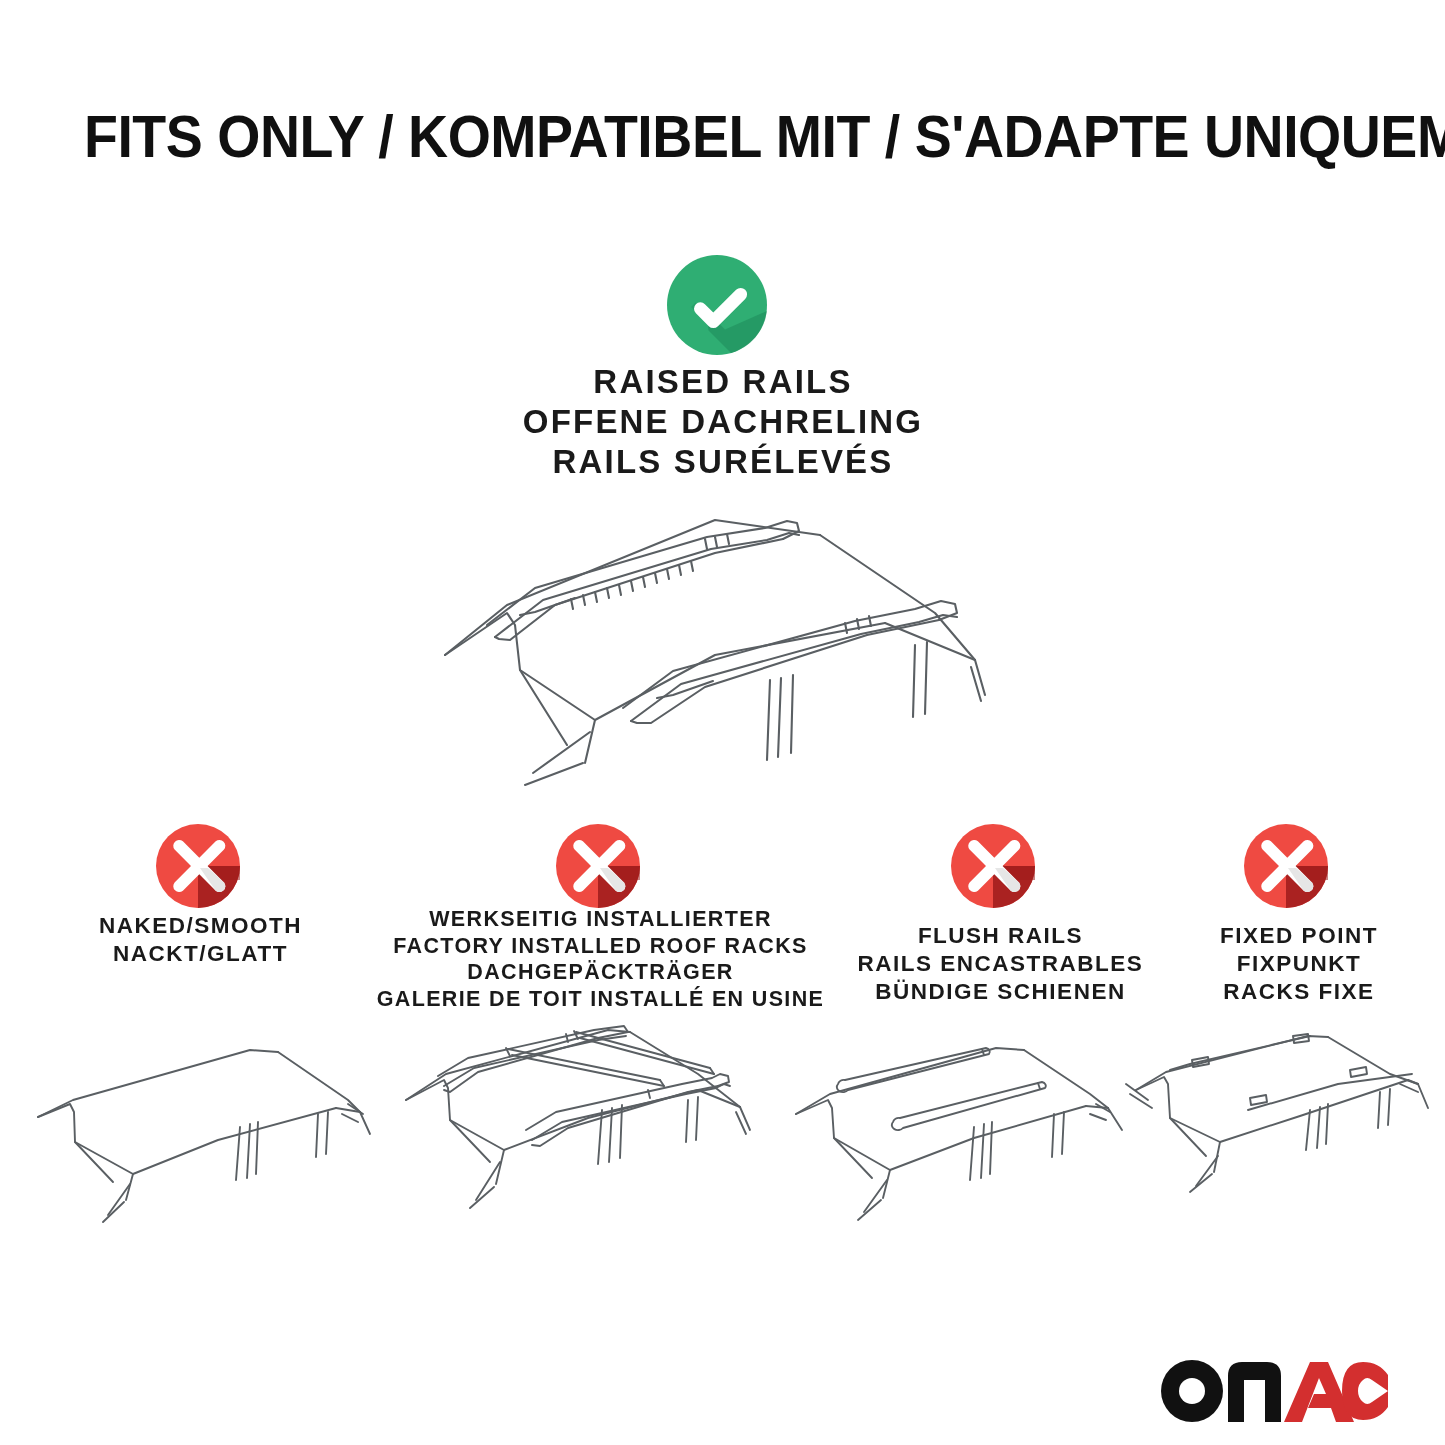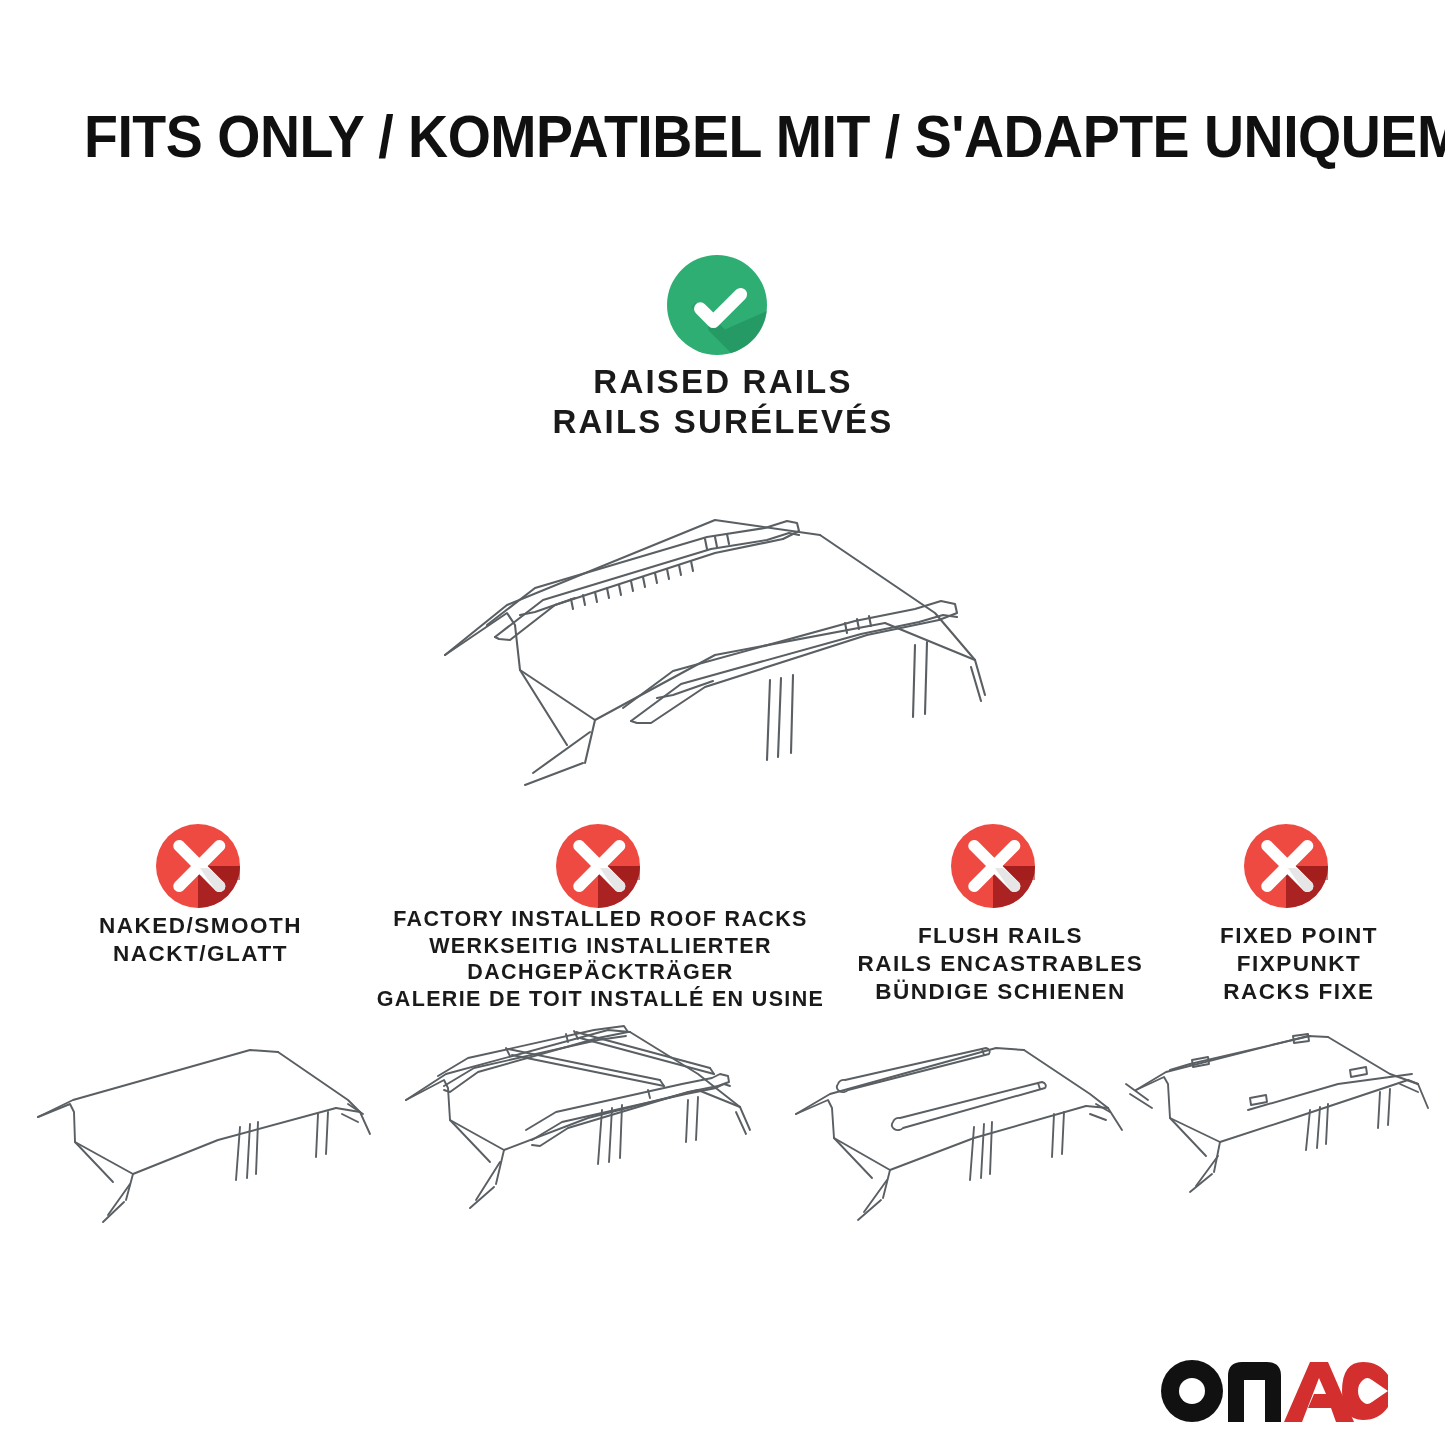--- a/index.html
+++ b/index.html
@@ -95,20 +95,21 @@
       <path d="M52 2 A50 50 0 0 1 102 52 A50 50 0 0 1 52 102 Z" fill="#000000" opacity="0.0"></path>
 
       <path d="M41.5 58 L60 76.5 L102 58 A50 50 0 0 1 66 100 L43.5 77.5 Z" fill="#1d8a59" opacity="0.55"></path>
       <path d="M82.5 40.5 L78 36 L47.5 66.5 L30.5 49.5 L26 54 L47.5 75.5 Z" fill="#1d8a59" opacity="0.35"></path>
       <path d="M30.8 51.2 a6.4 6.4 0 0 1 9.1 0 l8.4 8.4 l22.8 -22.8 a6.4 6.4 0 0 1 9.1 9.1 l-27.3 27.3 a6.4 6.4 0 0 1 -9.1 0 l-12.9 -12.9 a6.4 6.4 0 0 1 0 -9.1 z" fill="#ffffff"></path>
     </svg>
   </div>
 
   <div class="label-block label-main" style="left:473px; top:362px; width:500px;">
     <span class="label-line">RAISED RAILS</span>
+    <span class="label-line">OFFENE DACHRELING</span>
     <span class="label-line">RAILS SURÉLEVÉS</span>
   </div>
 
   <div class="roof" style="left:415px; top:495px; width:600px; height:295px;">
     <svg width="600" height="295" viewBox="0 0 600 295">
       <g fill="none" stroke="#5a5f63" stroke-width="2.1" stroke-linecap="round" stroke-linejoin="round">
 
         <path d="M30 160 L92 110 L300 25 L405 40"></path>
         <path d="M30 160 L92 118 L100 130 L105 175 L180 225"></path>
         <path d="M405 40 L520 118 L560 165"></path>
@@ -203,22 +204,22 @@
     <svg class="icon-svg" width="92" height="92" viewBox="0 0 92 92">
       <circle cx="44" cy="44" r="42" fill="#ef4a42"></circle>
       <path d="M44 44 L86 44 A42 42 0 0 1 44 86 Z" fill="#9e1b1b" opacity="0.85"></path>
       <path d="M30 30 L58 58 L86 58 L86 44 L56 44 Z" fill="#9e1b1b" opacity="0.55"></path>
       <path d="M53.6 44 L70 27.6 a5.9 5.9 0 0 0 -8.3 -8.3 L45.3 35.7 L28.9 19.3 a5.9 5.9 0 0 0 -8.3 8.3 L37 44 L20.6 60.4 a5.9 5.9 0 0 0 8.3 8.3 L45.3 52.3 L61.7 68.7 a5.9 5.9 0 0 0 8.3 -8.3 z" fill="#ffffff"></path>
       <path d="M46 46 L61.7 68.7 a5.9 5.9 0 0 0 8.3 -8.3 L54 46 Z" fill="#e6e6e6"></path>
     </svg>
   </div>
 
   <div class="label-block label-small" style="left:368px; top:906px; width:465px;">
+    <span class="label-line">WERKSEITIG INSTALLIERTER</span>
     <span class="label-line">FACTORY INSTALLED ROOF RACKS</span>
-    <span class="label-line">WERKSEITIG INSTALLIERTER</span>
     <span class="label-line">DACHGEPÄCKTRÄGER</span>
     <span class="label-line">GALERIE DE TOIT INSTALLÉ EN USINE</span>
   </div>
 
   <div class="roof" style="left:398px; top:1012px; width:390px; height:226px;">
     <svg width="390" height="226" viewBox="0 0 390 226">
       <g fill="none" stroke="#5a5f63" stroke-width="1.9" stroke-linecap="round" stroke-linejoin="round">
 
         <path d="M8 88 L48 62 L210 18 L232 20"></path>
         <path d="M8 88 L46 68 L50 76 L52 108 L106 138"></path>

